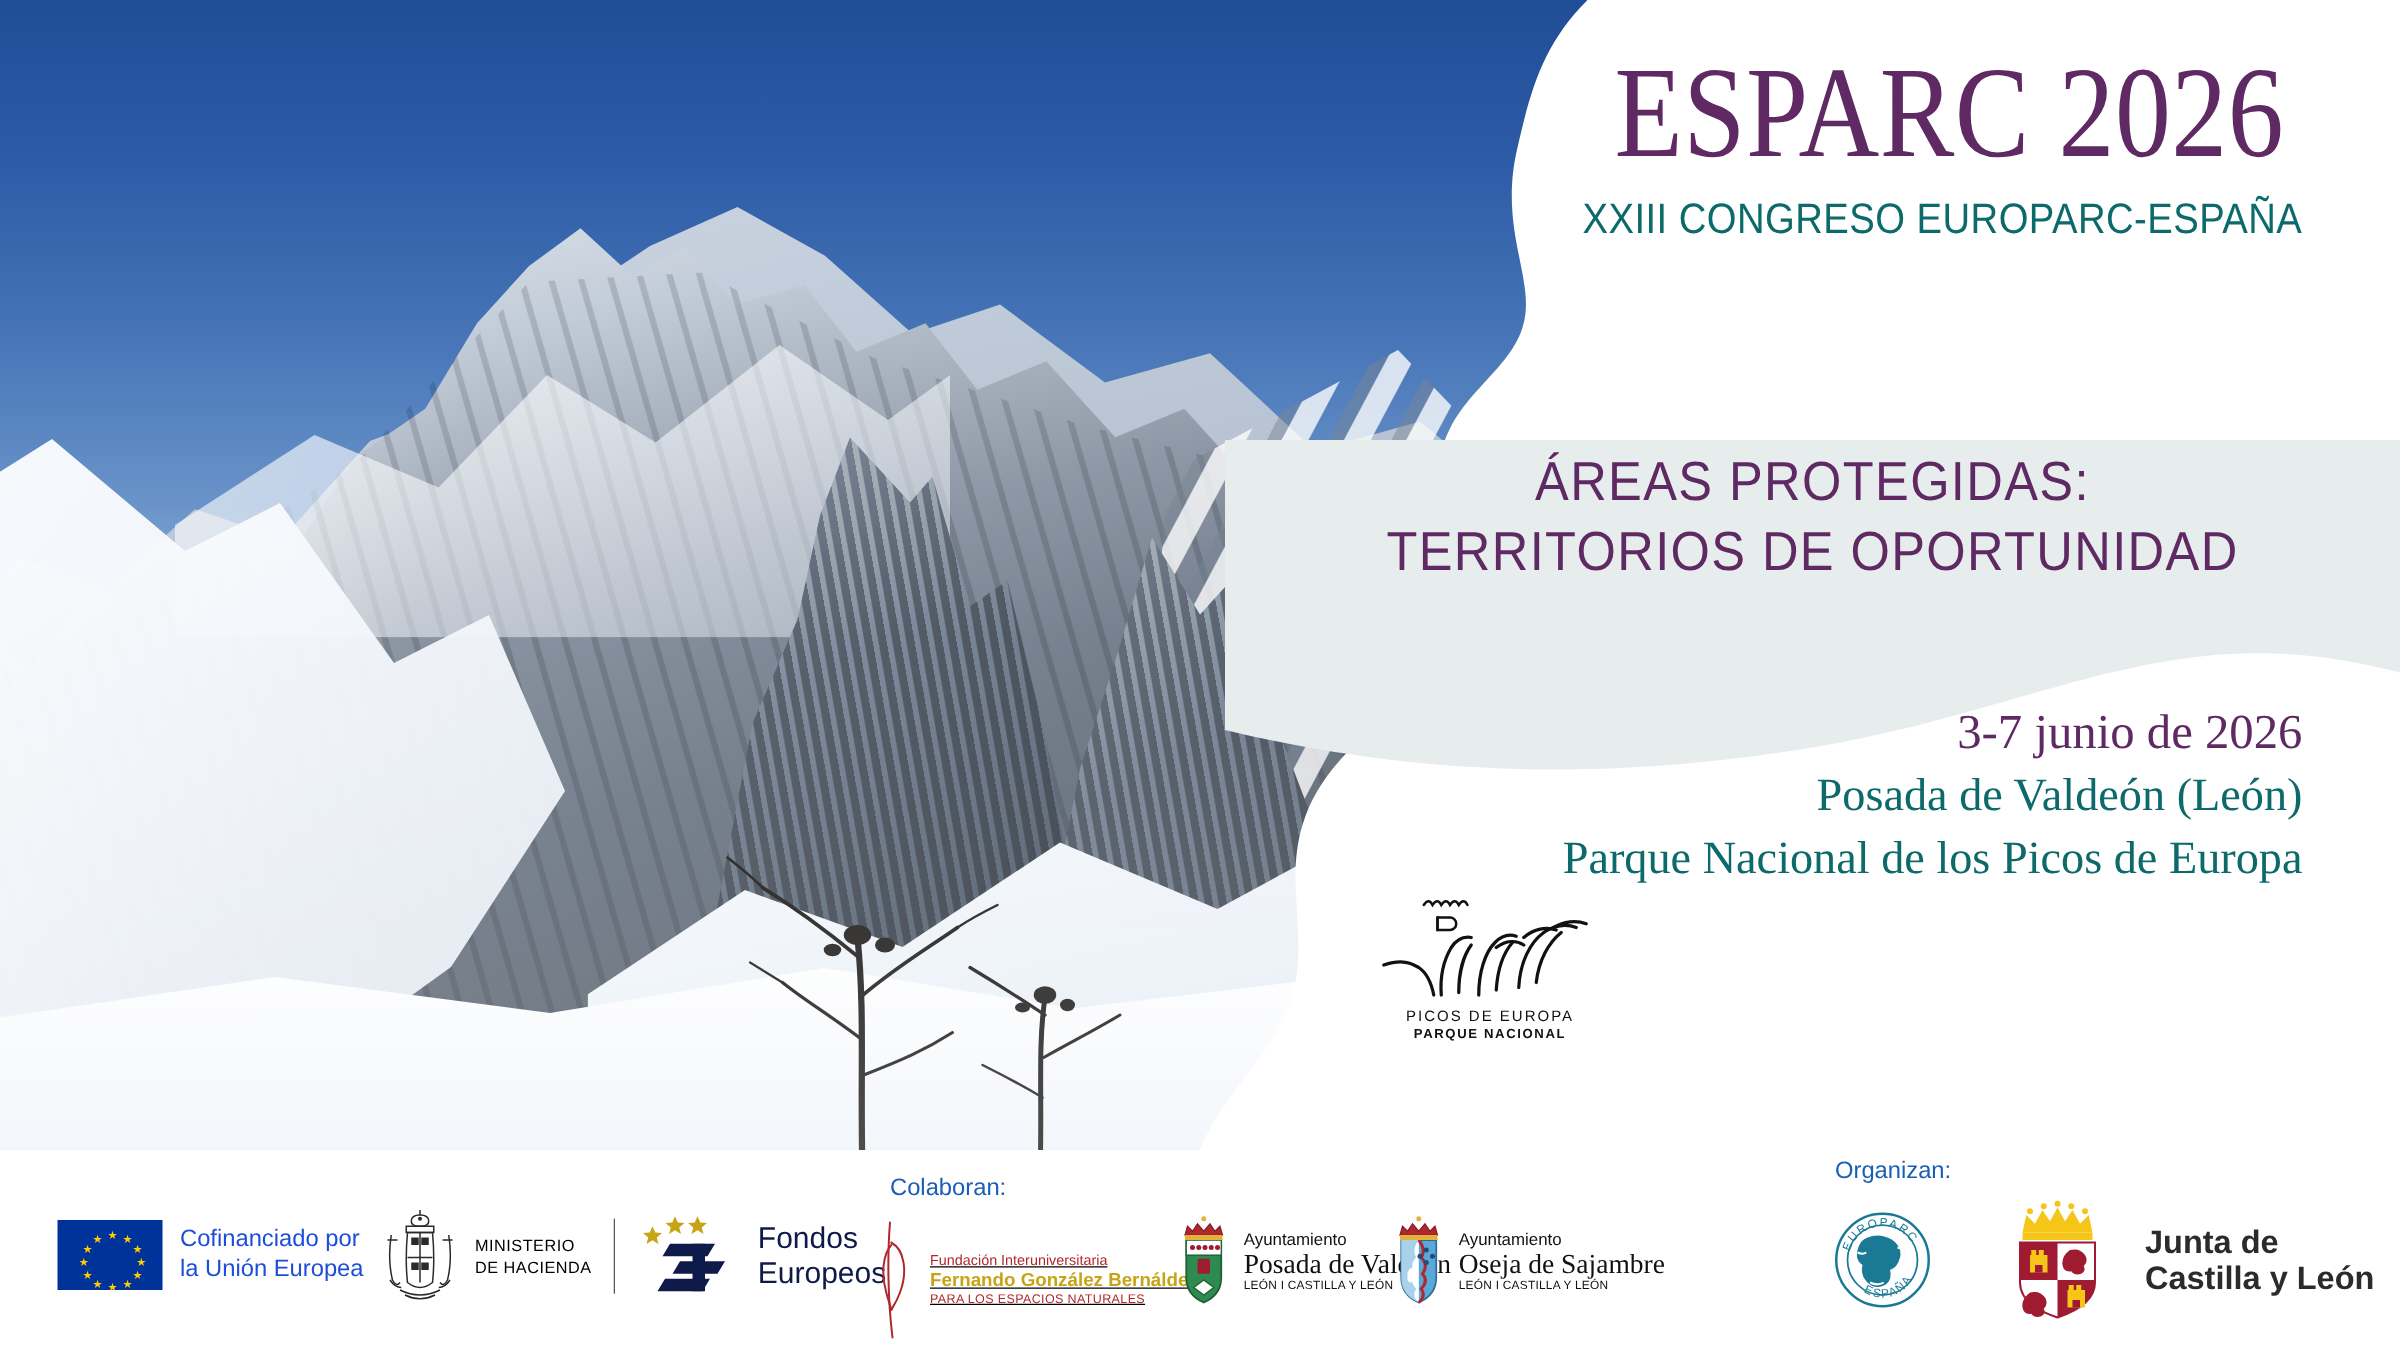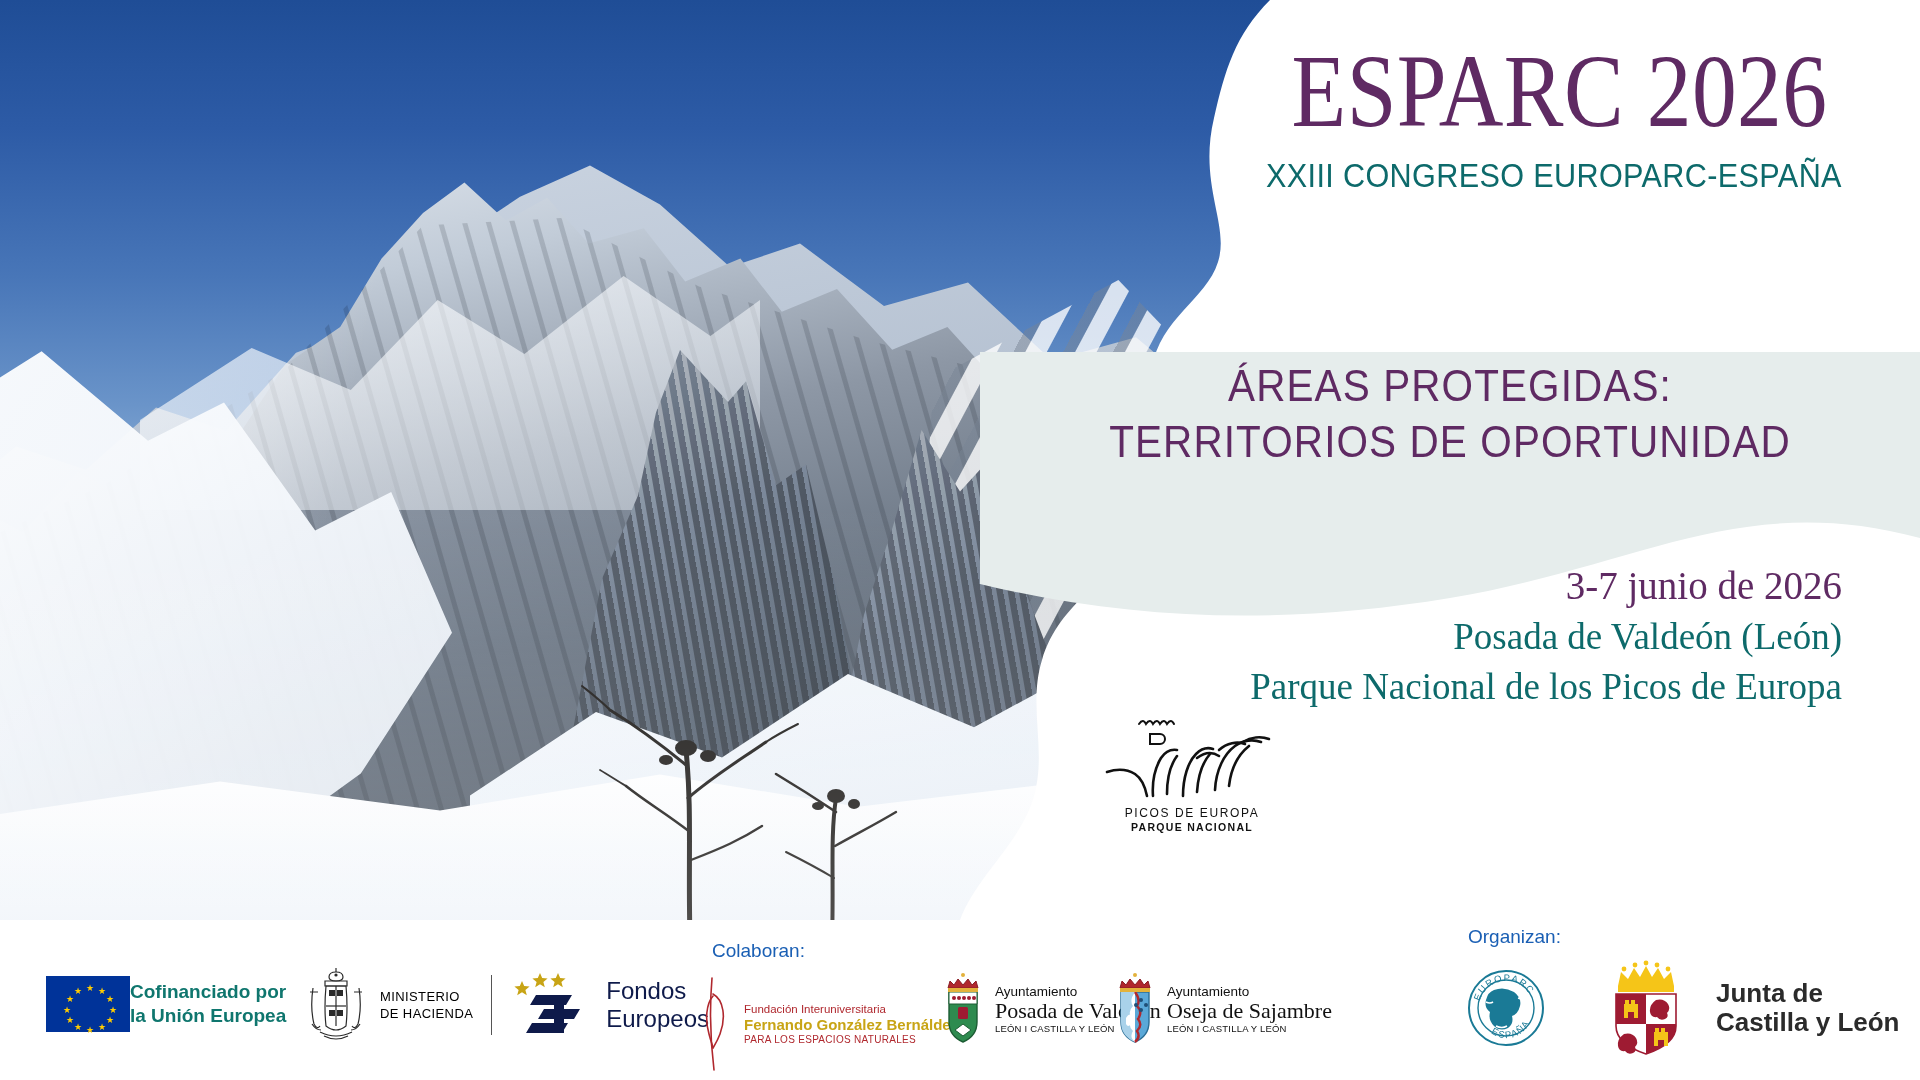--- a/index.html
+++ b/index.html
@@ -174,39 +174,39 @@
   .lbl-colaboran{left:712px;top:20px;}
   .lbl-organizan{left:1468px;top:6px;}
 
   .logo{position:absolute;display:flex;align-items:center;}
 
   
   .eu{left:46px;top:56px;}
   .eu-flag{width:84px;height:56px;background:#003399;position:relative;border:0;}
   .eu-star{position:absolute;color:#FFCC00;font-size:9px;line-height:9px;}
   .eu-txt{
-    font-family:"Liberation Sans", sans-serif;font-weight:bold;
-    font-size:19px;line-height:1.24;color:#0f766e;white-space:nowrap;
+    margin-left:14px;font-family:"Liberation Sans", sans-serif;font-weight:normal;
+    font-size:19px;line-height:1.24;color:#1d4ed8;white-space:nowrap;
   }
 
   
   .min{left:300px;top:46px;}
   .min-txt{
     margin-left:8px;font-family:"Liberation Sans", sans-serif;font-size:13px;
     line-height:1.34;letter-spacing:.4px;color:#000000;white-space:nowrap;
   }
   .divider{width:1px;height:60px;background:#555;margin:0 18px;}
   .fe-txt{
     margin-left:12px;font-family:"Liberation Sans", sans-serif;font-size:24px;
     line-height:1.18;color:#0e1a4a;white-space:nowrap;
   }
 
   
   .fgb{left:700px;top:56px;}
-  .fgb-txt{margin-left:10px;white-space:nowrap;}
+  .fgb-txt{margin-left:10px;white-space:nowrap;text-decoration:underline;}
   .fgb-1{font-family:"Liberation Sans", sans-serif;font-size:11.5px;color:#b0282e;}
   .fgb-2{font-family:"Liberation Sans", sans-serif;font-size:15px;font-weight:bold;color:#c8a415;margin:1px 0;}
   .fgb-3{font-family:"Liberation Sans", sans-serif;font-size:10px;color:#b0282e;letter-spacing:.3px;}
 
   
   .ayu{top:52px;}
   .ayu-pv{left:940px;}
   .ayu-os{left:1112px;}
   .ayu-txt{margin-left:9px;white-space:nowrap;}
   .ayu-1{font-family:"Liberation Sans", sans-serif;font-size:13.5px;color:#111;}

